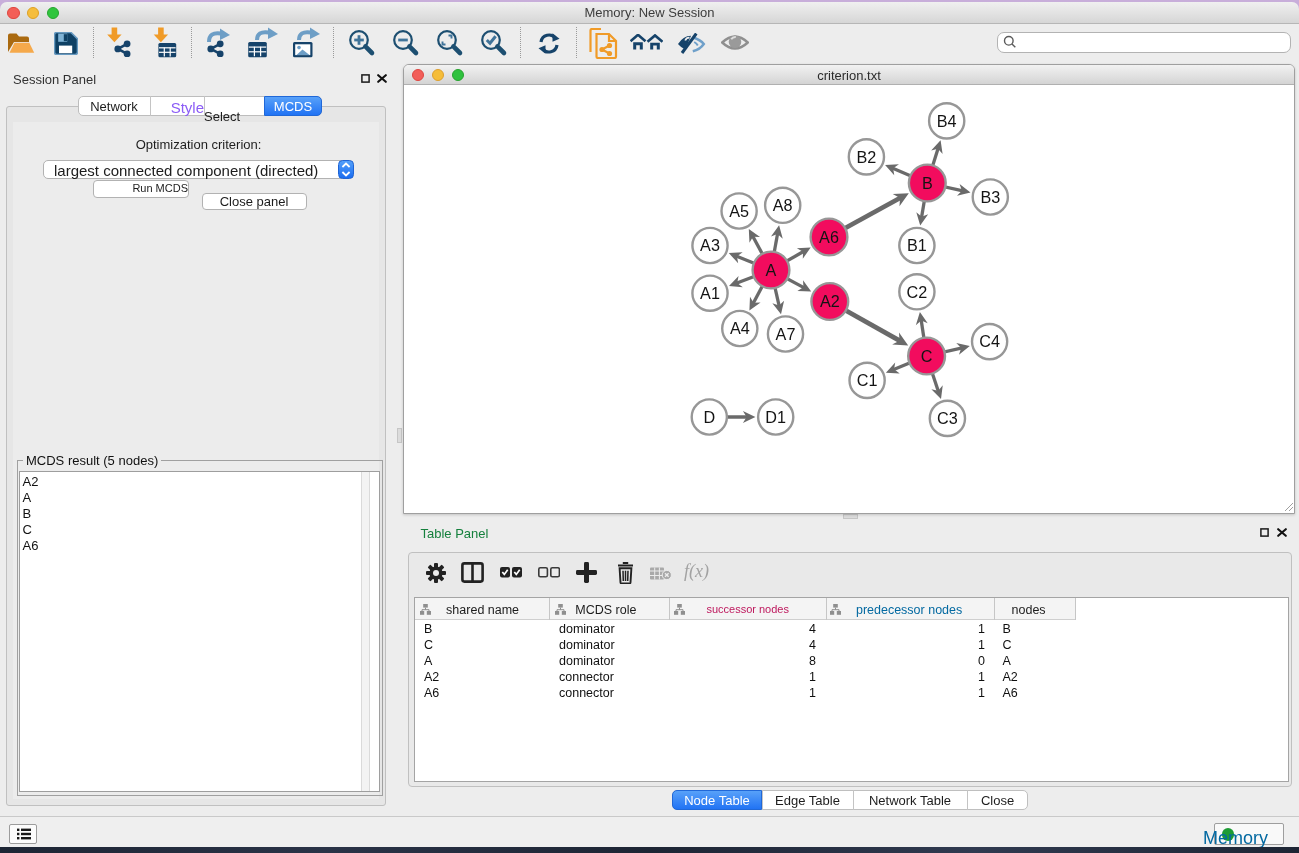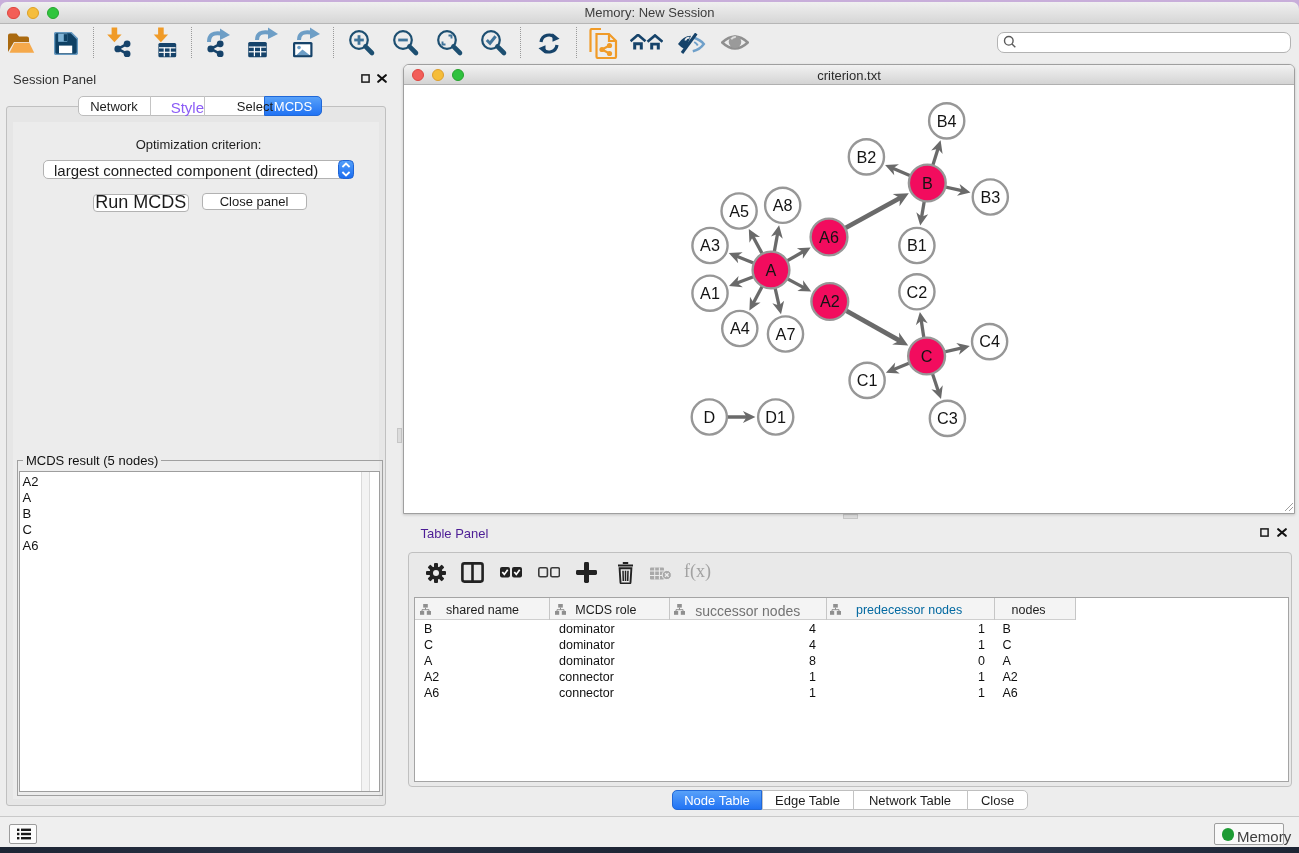--- a/index.html
+++ b/index.html
@@ -157,31 +157,31 @@
   </svg>
 <div class="abs" style="left:6px;top:106px;width:380px;height:700px;background:#e6e6e6;border:1px solid #c0c0c0;border-radius:3px"></div>
 <div class="abs" style="left:13px;top:122px;width:366px;height:677px;background:#ececec"></div>
 <div class="abs" style="left:78px;top:96px;width:244px;height:20px;background:#fff;border:1px solid #bdbdbd;border-radius:5px"></div>
 <div class="abs" style="left:150px;top:96px;width:1px;height:20px;background:#c4c4c4"></div>
 <div class="abs" style="left:204px;top:96px;width:1px;height:20px;background:#c4c4c4"></div>
 <div class="abs" style="left:264px;top:96px;width:1px;height:20px;background:#c4c4c4"></div>
 <div class="abs" style="left:264px;top:96px;width:58px;height:20px;background:linear-gradient(180deg,#58a1f9,#2173f4);border:1px solid #2068d8;border-radius:0 5px 5px 0"></div>
 <div class="abs" style="left:78px;top:99px;width:72px;text-align:center;font-size:13px;color:#1d1d1d">Network</div>
 <div class="abs" style="left:150px;top:99px;width:54px;text-align:right;font-size:15px;color:#8b5cf6">Style</div>
-<div class="abs" style="left:204px;top:99px;width:69px;text-align:right;font-size:13px;color:#1d1d1d">Select</div>
+<div class="abs" style="left:204px;top:109px;width:60px;text-align:left;font-size:13px;color:#1d1d1d">Select</div>
 <div class="abs" style="left:264px;top:99px;width:58px;text-align:center;font-size:13px;color:#fff">MCDS</div>
 <div class="abs" style="left:43px;top:136.5px;width:311px;text-align:center;font-size:13px;color:#1e1e1e">Optimization criterion:</div>
 <div class="abs" style="left:42.5px;top:159.5px;width:311.5px;height:19.5px;background:#fff;border:1px solid #b2b2b2;border-radius:5px"></div>
 <div class="abs" style="left:54px;top:162px;font-size:15px;color:#1c1c1c">largest connected component (directed)</div>
 <div class="abs" style="left:337.5px;top:159.5px;width:16.5px;height:19.5px;background:linear-gradient(180deg,#54a0fa,#1a6cf0);border:1px solid #1e64d6;border-radius:4.5px"></div>
 <svg class="abs" style="left:340px;top:162px" width="12" height="15" viewBox="0 0 12 15">
 <polyline points="2.4,5 6,1.6 9.6,5" fill="none" stroke="#fff" stroke-width="1.8"></polyline>
 <polyline points="2.4,10 6,13.4 9.6,10" fill="none" stroke="#fff" stroke-width="1.8"></polyline>
 </svg>
-<div class="abs" style="left:92.5px;top:194px;width:96.5px;height:17.5px;background:#fff;border:1px solid #b2b2b2;border-radius:4px;text-align:center;font-size:18px;color:#1c1c1c;line-height:15.5px">Run MCDS</div>
+<div class="abs" style="left:92.5px;top:180px;width:96.5px;height:17.5px;background:#fff;border:1px solid #b2b2b2;border-radius:4px;text-align:right;font-size:11px;color:#1c1c1c;line-height:15.5px">Run MCDS</div>
 <div class="abs" style="left:201.5px;top:192.5px;width:105px;height:17.5px;background:#fff;border:1px solid #b2b2b2;border-radius:4px;text-align:center;font-size:13px;color:#1c1c1c;line-height:15.5px">Close panel</div>
 <div class="abs" style="left:16.5px;top:459.5px;width:366.5px;height:336.5px;border:1px solid #a0a0a0"></div>
 <div class="abs" style="left:23px;top:453px;font-size:13px;color:#111;background:#ececec;padding:0 3px">MCDS result (5 nodes)</div>
 <div class="abs" style="left:19px;top:470.5px;width:361px;height:321px;background:#fff;border:1px solid #9e9e9e"></div>
 <div class="abs" style="left:360.5px;top:471.5px;width:9px;height:319px;background:#f3f3f3;border-left:1px solid #dadada;border-right:1px solid #dadada"></div>
 <div class="abs" style="left:22.5px;top:473.5px;font-size:13px;line-height:16.1px;color:#111">A2<br>A<br>B<br>C<br>A6</div>
 <div class="abs" style="left:397px;top:428px;width:5px;height:15px;background:#dcdcdc;border:1px solid #c6c6c6"></div>
 <div class="abs" style="left:843px;top:513.5px;width:15px;height:5px;background:#dcdcdc;border:1px solid #c6c6c6"></div>
 <div class="abs" style="left:0;top:816px;width:1299px;height:1px;background:#c9c9c9"></div>
 <div class="abs" style="left:0;top:817px;width:1299px;height:30px;background:#efefef"></div>
@@ -191,21 +191,21 @@
       <rect x="0" y="0.6" width="2.4" height="2.4"></rect>
       <rect x="0" y="4.8" width="2.4" height="2.4"></rect>
       <rect x="0" y="9" width="2.4" height="2.4"></rect>
 <rect x="4" y="0.6" width="10" height="2.4"></rect>
       <rect x="4" y="4.8" width="10" height="2.4"></rect>
       <rect x="4" y="9" width="10" height="2.4"></rect>
     </g>
 </svg>
 <div class="abs" style="left:1214px;top:822.5px;width:69.5px;height:22.5px;background:#f9f9f9;border:1px solid #9e9e9e;border-radius:2px"></div>
 <div class="abs" style="left:1221.5px;top:828px;width:12.5px;height:12.5px;border-radius:50%;background:#1d9b34"></div>
-<div class="abs" style="left:1237px;top:828px;font-size:15px;color:#404040">Memory</div>
+<div class="abs" style="left:1203px;top:828px;font-size:18px;color:#0369a1">Memory</div>
 <div class="abs" style="left:0;top:847px;width:1299px;height:6px;background:linear-gradient(90deg,#1d2534,#2a3347,#1d2534,#303a50,#1d2534)"></div>
 <div class="abs" style="left:403px;top:63.5px;width:892px;height:450px;background:#fff;border:1px solid #9f9f9f;border-radius:6px 6px 0 0;box-shadow:0 1px 3px rgba(0,0,0,0.18)"></div>
 <div class="abs" style="left:404px;top:64.5px;width:890px;height:20.5px;background:linear-gradient(180deg,#f2f2f2,#d4d4d4);border-bottom:1px solid #b0b0b0;border-radius:5px 5px 0 0"></div>
 <div class="lt" style="left:411.5px;top:69px;width:12px;height:12px;background:#f25e59;border:1px solid #de4641"></div>
 <div class="lt" style="left:431.8px;top:69px;width:12px;height:12px;background:#f5bd39;border:1px solid #dd9f2e"></div>
 <div class="lt" style="left:452px;top:69px;width:12px;height:12px;background:#2fc13e;border:1px solid #27a32f"></div>
 <div class="abs" style="left:404px;top:68px;width:890px;text-align:center;font-size:13px;color:#2b2b2b">criterion.txt</div>
 <svg class="abs" style="left:1283px;top:501px" width="11" height="11" viewBox="0 0 11 11">
 <g stroke="#9f9f9f" stroke-width="1">
       <line x1="2" y1="10" x2="10" y2="2"></line>
@@ -287,21 +287,21 @@
     <text x="989.6" y="347.3" text-anchor="middle" font-size="16.2" fill="#141414">C4</text>
     <circle cx="867.1" cy="380.4" r="17.6" fill="#ffffff" stroke="#979797" stroke-width="2.4"></circle>
     <text x="867.1" y="386.1" text-anchor="middle" font-size="16.2" fill="#141414">C1</text>
     <circle cx="947.4" cy="418.4" r="17.6" fill="#ffffff" stroke="#979797" stroke-width="2.4"></circle>
     <text x="947.4" y="424.1" text-anchor="middle" font-size="16.2" fill="#141414">C3</text>
     <circle cx="709.3" cy="417.0" r="17.6" fill="#ffffff" stroke="#979797" stroke-width="2.4"></circle>
     <text x="709.3" y="422.7" text-anchor="middle" font-size="16.2" fill="#141414">D</text>
     <circle cx="775.7" cy="417.0" r="17.6" fill="#ffffff" stroke="#979797" stroke-width="2.4"></circle>
     <text x="775.7" y="422.7" text-anchor="middle" font-size="16.2" fill="#141414">D1</text>
   </svg>
-<div class="abs" style="left:420.5px;top:525.5px;font-size:13px;color:#4c1d95">Table Panel</div>
+<div class="abs" style="left:420.5px;top:525.5px;font-size:13px;color:#15803d">Table Panel</div>
 <svg class="abs" style="left:1260px;top:527.5px" width="9" height="9" viewBox="0 0 9 9">
     <rect x="0.9" y="0.9" width="7.2" height="7.2" fill="none" stroke="#1b1b1b" stroke-width="1.5"></rect>
   </svg>
 <svg class="abs" style="left:1277px;top:527.5px" width="10" height="9" viewBox="0 0 10 9">
     <g stroke="#111" stroke-width="2.1" stroke-linecap="round">
       <line x1="1.2" y1="1.2" x2="8.8" y2="7.8"></line>
       <line x1="8.8" y1="1.2" x2="1.2" y2="7.8"></line>
     </g>
   </svg>
 <div class="abs" style="left:407.5px;top:551.5px;width:884px;height:235px;background:#e9e9e9;border:1px solid #c0c0c0;border-radius:4px"></div>
@@ -351,21 +351,21 @@
       <line x1="0" y1="8.5" x2="14" y2="8.5"></line>
       <line x1="4.7" y1="0.5" x2="4.7" y2="12.5"></line>
       <line x1="9.4" y1="0.5" x2="9.4" y2="12.5"></line>
     </g>
 <circle cx="16.8" cy="8" r="4.6" fill="#a9a9a9" stroke="#ececec" stroke-width="1"></circle>
 <g stroke="#ececec" stroke-width="1.4">
       <line x1="15" y1="6.2" x2="18.6" y2="9.8"></line>
       <line x1="18.6" y1="6.2" x2="15" y2="9.8"></line>
     </g>
 </svg>
-<div class="abs" style="left:684px;top:561px;font-size:18px;font-family:'Liberation Serif',serif;color:#a2a2a2">f(x)</div>
+<div class="abs" style="left:684px;top:561px;font-size:18px;font-style:italic;font-family:'Liberation Serif',serif;color:#a2a2a2">f(x)</div>
 <div class="abs" style="left:414px;top:596.5px;width:874.5px;height:185px;background:#fff;border:1px solid #a4a4a4"></div>
 <div class="abs" style="left:415px;top:597.5px;width:660px;height:22.5px;background:#f4f4f4;border-bottom:1px solid #cfcfcf"></div>
 <div class="abs" style="left:548.9px;top:597.5px;width:1px;height:22px;background:#c6c6c6"></div>
 <div class="abs" style="left:669.3px;top:597.5px;width:1px;height:22px;background:#c6c6c6"></div>
 <div class="abs" style="left:826.1px;top:597.5px;width:1px;height:22px;background:#c6c6c6"></div>
 <div class="abs" style="left:993.8px;top:597.5px;width:1px;height:22px;background:#c6c6c6"></div>
 <div class="abs" style="left:1074.7px;top:597.5px;width:1px;height:22px;background:#c6c6c6"></div>
 <svg class="abs" style="left:419.5px;top:603.5px" width="11" height="11" viewBox="0 0 11 11">
 <g fill="#8f8f8f">
       <rect x="3.2" y="0" width="4.6" height="3.6"></rect>
@@ -413,21 +413,21 @@
     </g>
 <g stroke="#8f8f8f" stroke-width="1">
       <line x1="5.5" y1="3.6" x2="5.5" y2="5.7"></line>
       <line x1="2" y1="5.7" x2="9" y2="5.7"></line>
       <line x1="2" y1="5.7" x2="2" y2="7"></line>
       <line x1="9" y1="5.7" x2="9" y2="7"></line>
     </g>
 </svg>
 <div class="abs" style="left:482.6px;top:602.5px;transform:translateX(-50%);font-size:12.5px;color:#1c1c1c">shared name</div>
 <div class="abs" style="left:605.9px;top:602.5px;transform:translateX(-50%);font-size:12.5px;color:#1c1c1c">MCDS role</div>
-<div class="abs" style="left:747.7px;top:602.5px;transform:translateX(-50%);font-size:14px;color:#737373">successor nodes</div>
+<div class="abs" style="left:747.7px;top:602.5px;transform:translateX(-50%);font-size:11px;color:#be185d">successor nodes</div>
 <div class="abs" style="left:909.1px;top:602.5px;transform:translateX(-50%);font-size:12.5px;color:#0369a1">predecessor nodes</div>
 <div class="abs" style="left:1028.6px;top:602.5px;transform:translateX(-50%);font-size:12.5px;color:#1c1c1c">nodes</div>
 <div class="abs" style="left:424px;top:622.3px;font-size:12.5px;color:#101010">B</div>
 <div class="abs" style="left:559px;top:622.3px;font-size:12.5px;color:#101010">dominator</div>
 <div class="abs" style="left:766px;top:622.3px;width:50px;text-align:right;font-size:12.5px;color:#101010">4</div>
 <div class="abs" style="left:935px;top:622.3px;width:50px;text-align:right;font-size:12.5px;color:#101010">1</div>
 <div class="abs" style="left:1002.5px;top:622.3px;font-size:12.5px;color:#101010">B</div>
 <div class="abs" style="left:424px;top:638.2px;font-size:12.5px;color:#101010">C</div>
 <div class="abs" style="left:559px;top:638.2px;font-size:12.5px;color:#101010">dominator</div>
 <div class="abs" style="left:766px;top:638.2px;width:50px;text-align:right;font-size:12.5px;color:#101010">4</div>

